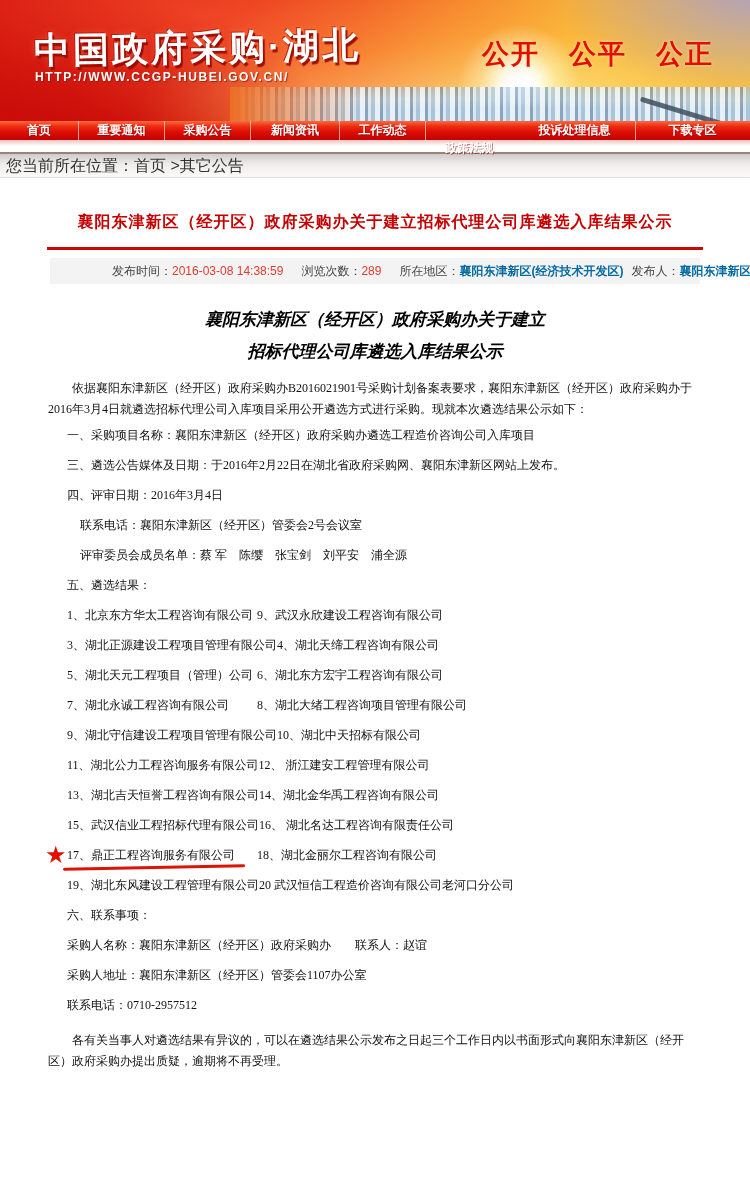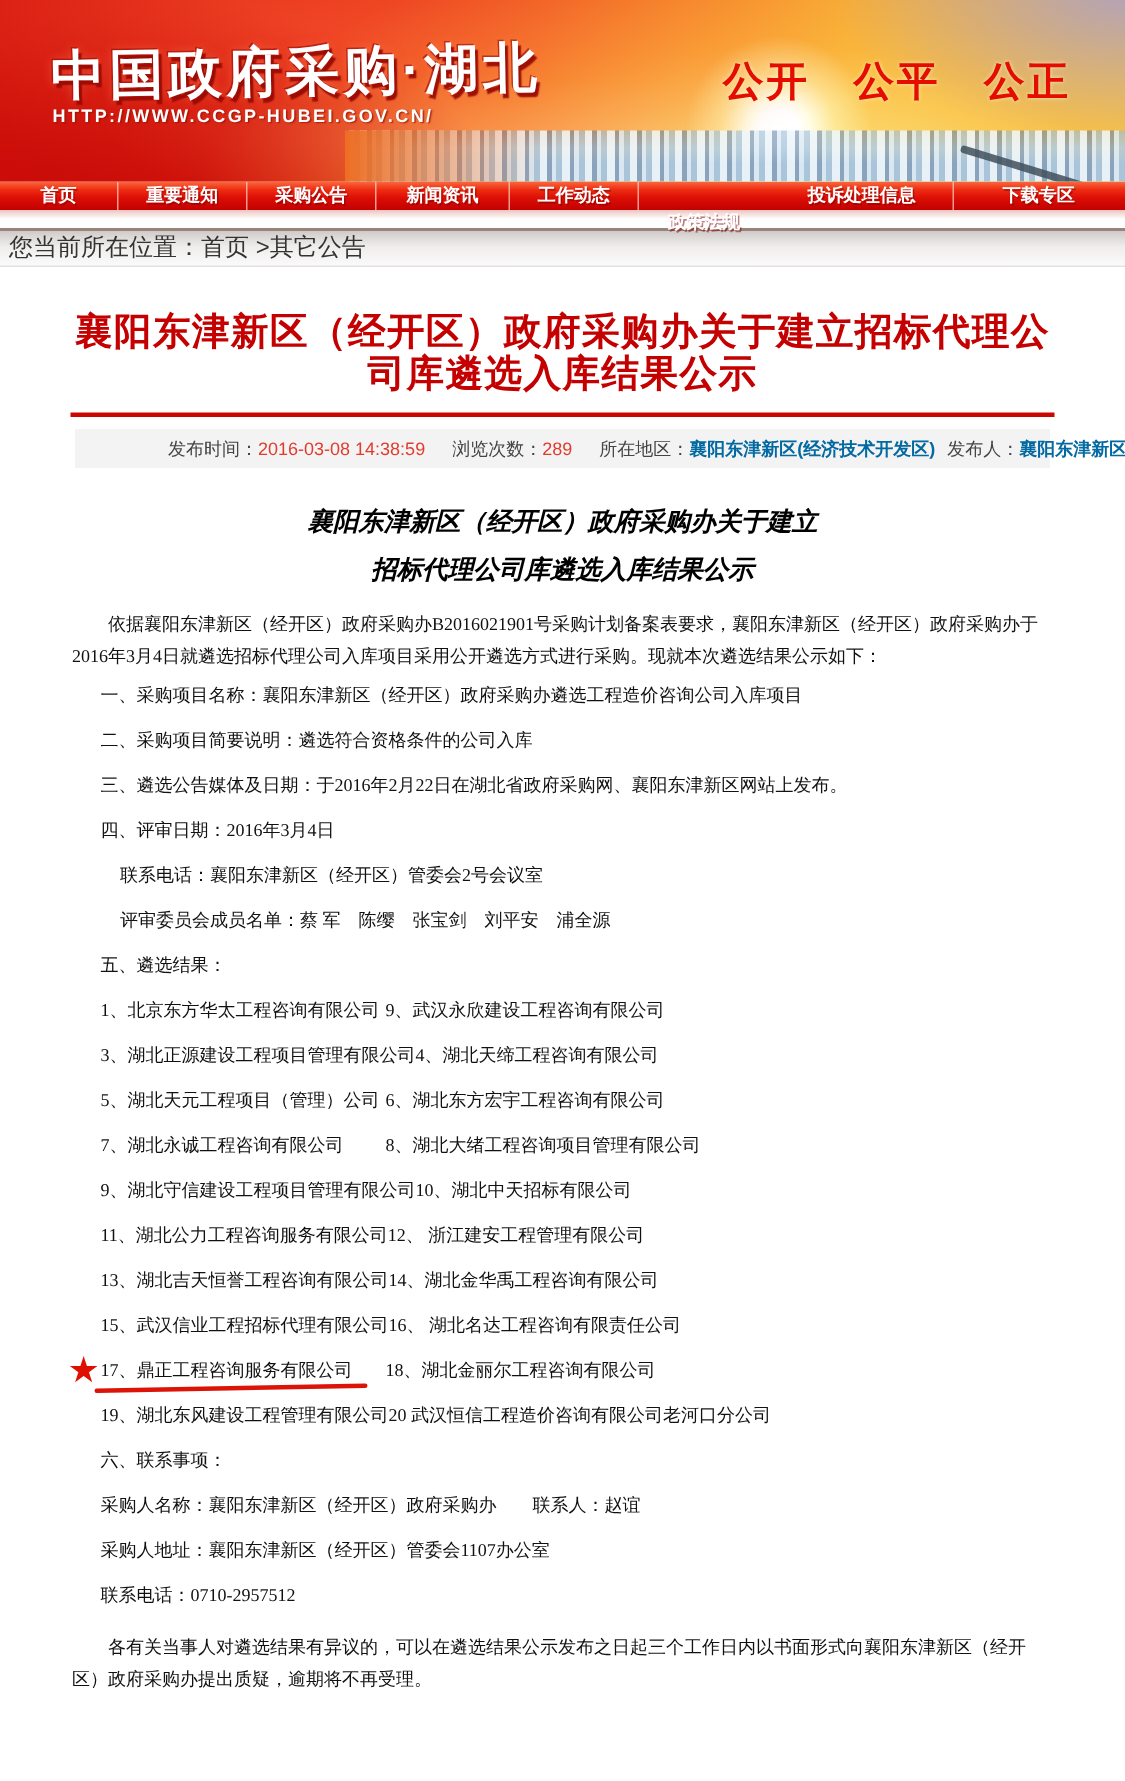--- a/index.html
+++ b/index.html
@@ -82,21 +82,21 @@
     margin-top:6px; height:26px; line-height:23px; padding-left:6px;
     border-top:2px solid #9b827a; border-bottom:1px solid #e3e1e0;
     background:linear-gradient(to bottom,#cfcbc9 0%,#efedec 45%,#fbfafa 100%);
     font-size:16px; color:#333; font-family:"Liberation Sans","DejaVu Sans",sans-serif;
   }
   .breadcrumb .crumb-link { cursor:pointer; }
 
   
   .doc-title {
     margin:30px 47px 0 47px; text-align:center;
-    font-size:25px; font-weight:bold; color:#c40000; letter-spacing:1px; line-height:28px;
+    font-size:16px; font-weight:bold; color:#c40000; letter-spacing:1px; line-height:28px;
   }
   .red-hr { height:3px; background:#cc0600; margin:11px 47px 0 47px; }
   .meta-bar {
     margin:8px 50px 0 50px; height:26px; line-height:26px; background:#f3f3f3;
     font-size:12px; color:#444; padding-left:62px; white-space:nowrap;
     font-family:"Liberation Sans","DejaVu Sans",sans-serif;
   }
   .meta-bar .v { color:#e23b2e; }
   .meta-bar .vb { color:#0369a1; font-weight:bold; }
   .meta-gap { display:inline-block; width:18px; }
@@ -154,21 +154,20 @@
   <span>发布时间：</span><span class="v">2016-03-08 14:38:59</span><span class="meta-gap"></span><span>浏览次数：</span><span class="v">289</span><span class="meta-gap"></span><span>所在地区：</span><span class="vb">襄阳东津新区(经济技术开发区)</span><span class="meta-gap-s"></span><span>发布人：</span><span class="vb">襄阳东津新区采购办</span>
 </div>
 
 <div class="article">
   <div class="art-title first">襄阳东津新区（经开区）政府采购办关于建立</div>
   <div class="art-title">招标代理公司库遴选入库结果公示</div>
 
   <p class="para">依据襄阳东津新区（经开区）政府采购办B2016021901号采购计划备案表要求，襄阳东津新区（经开区）政府采购办于2016年3月4日就遴选招标代理公司入库项目采用公开遴选方式进行采购。现就本次遴选结果公示如下：</p>
 
   <div class="sect">一、采购项目名称：襄阳东津新区（经开区）政府采购办遴选工程造价咨询公司入库项目</div>
-  <div class="sect">二、采购项目简要说明：遴选符合资格条件的公司入库</div>
   <div class="sect">三、遴选公告媒体及日期：于2016年2月22日在湖北省政府采购网、襄阳东津新区网站上发布。</div>
   <div class="sect">四、评审日期：2016年3月4日</div>
 
   <div class="sub">联系电话：襄阳东津新区（经开区）管委会2号会议室</div>
   <div class="sub">评审委员会成员名单：蔡 军　陈缨　张宝剑　刘平安　浦全源</div>
 
   <div class="sect">五、遴选结果：</div>
 
   <div class="row">
     <span class="cell-left">1、北京东方华太工程咨询有限公司</span>

